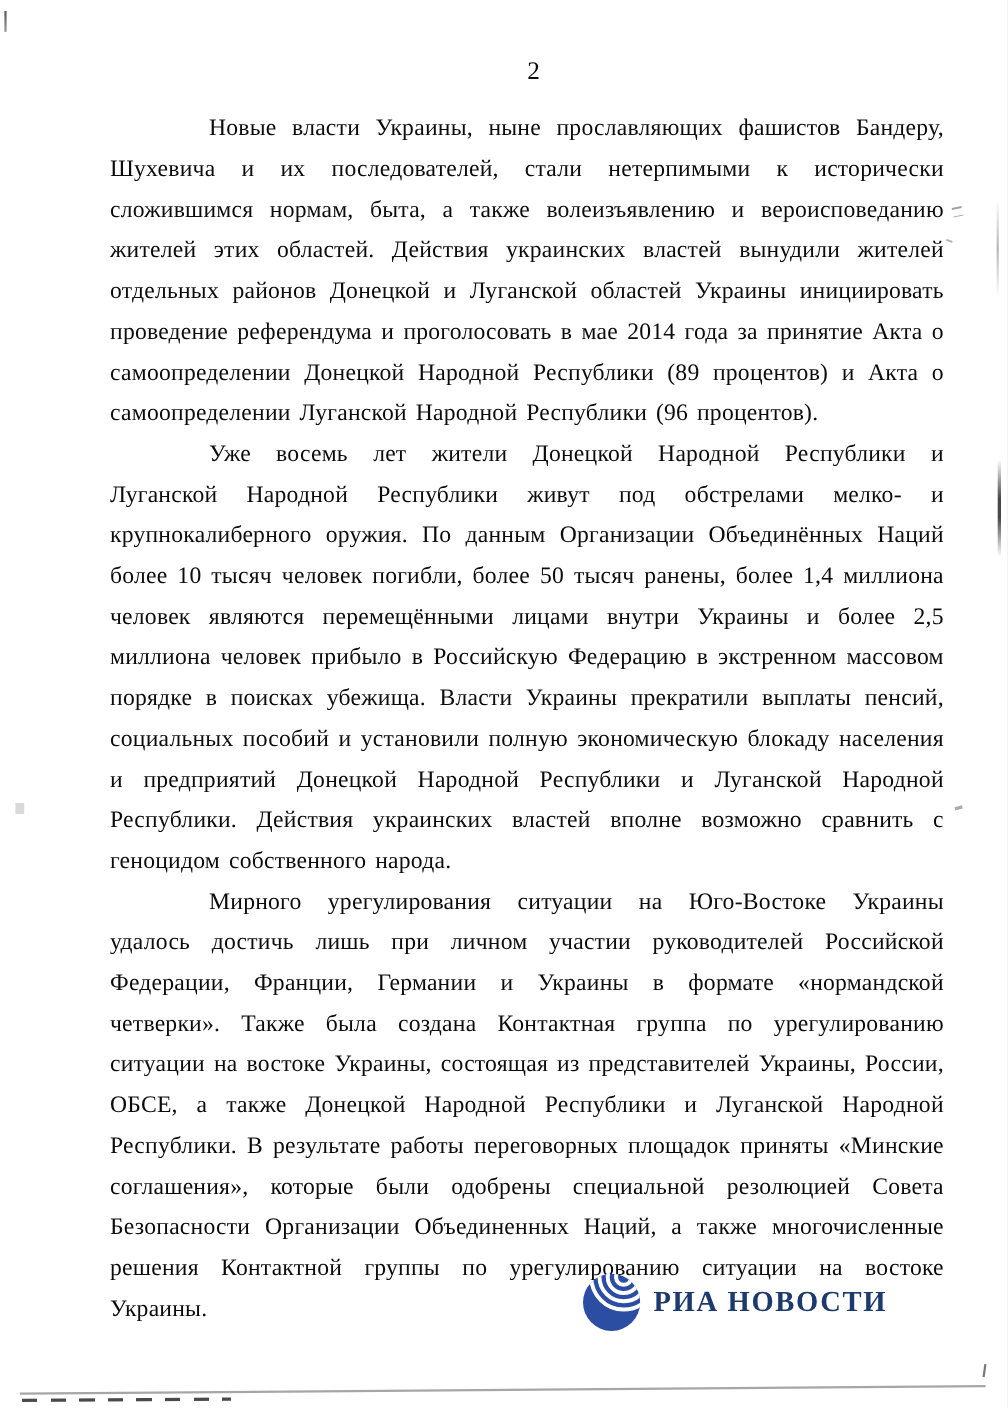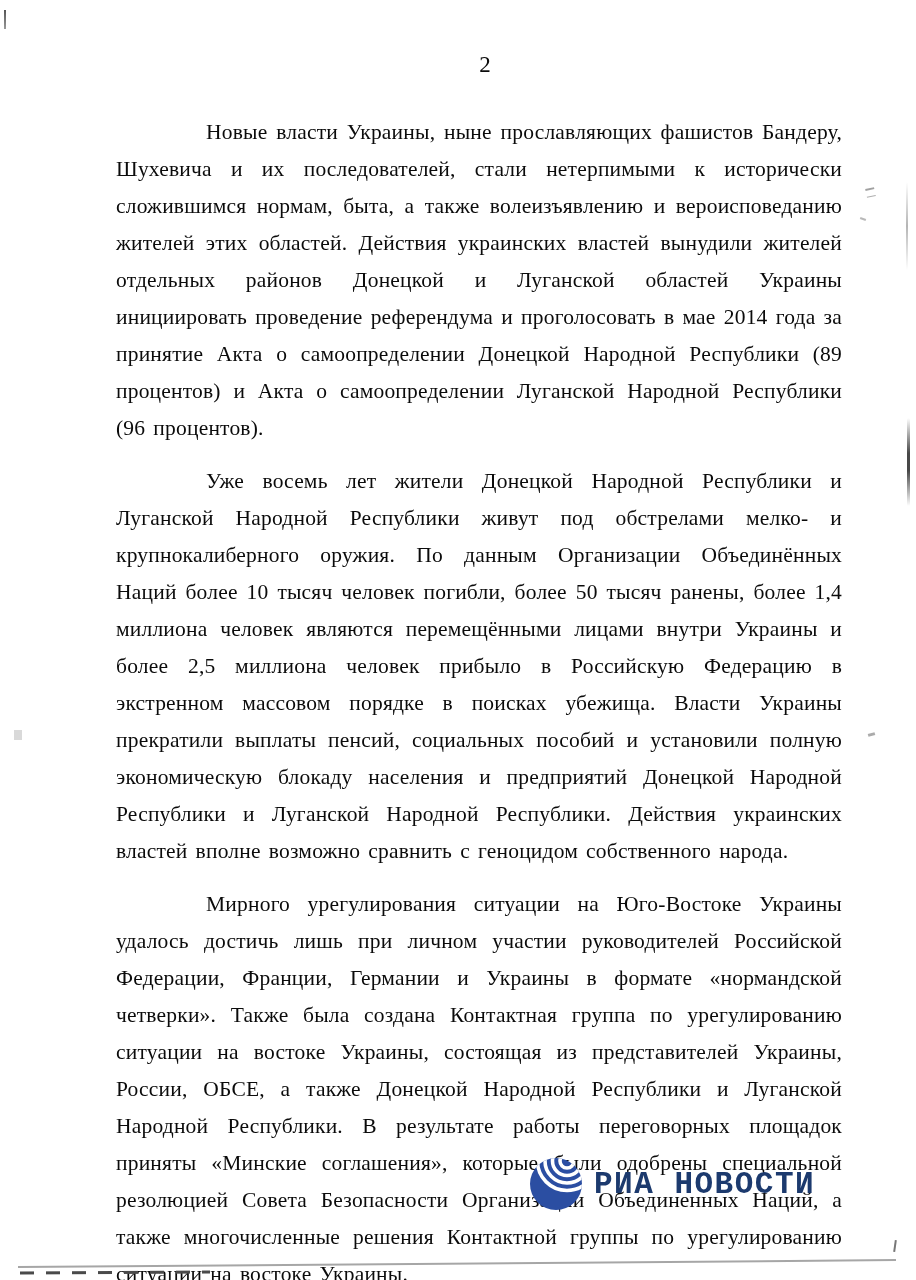--- a/index.html
+++ b/index.html
@@ -22,42 +22,42 @@
     font-size: 23px;
     font-weight: 500;
   }
   .body-text {
     position: absolute;
     top: 98px;
     left: 100px;
     width: 758px;
   }
   .body-text p {
-    margin: 16px;
+    margin: 0;
     font-size: 21.5px;
     line-height: 37px;
     text-align: justify;
     text-indent: 90px;
     letter-spacing: 0.2px;
     word-spacing: 2.5px;
   }
   
   .logo {
     position: absolute;
     top: 1158px;
     left: 530px;
     display: flex;
     align-items: center;
     gap: 12px;
   }
   .logo-globe { width: 52px; height: 52px; display: block; }
   .logo-text {
-    font-family: Liberation Mono, monospace;
+    font-family: Liberation Serif, serif;
     font-weight: bold;
-    font-size: 31px;
+    font-size: 26px;
     letter-spacing: 1.5px;
     white-space: nowrap;
     transform: scaleY(1.02);
   }
   
   .artifact { position: absolute; pointer-events: none; }
   .art-topleft-tick {
     left: 4px; top: 10px; width: 2px; height: 19px;
     background: linear-gradient(#555, #999);
   }

